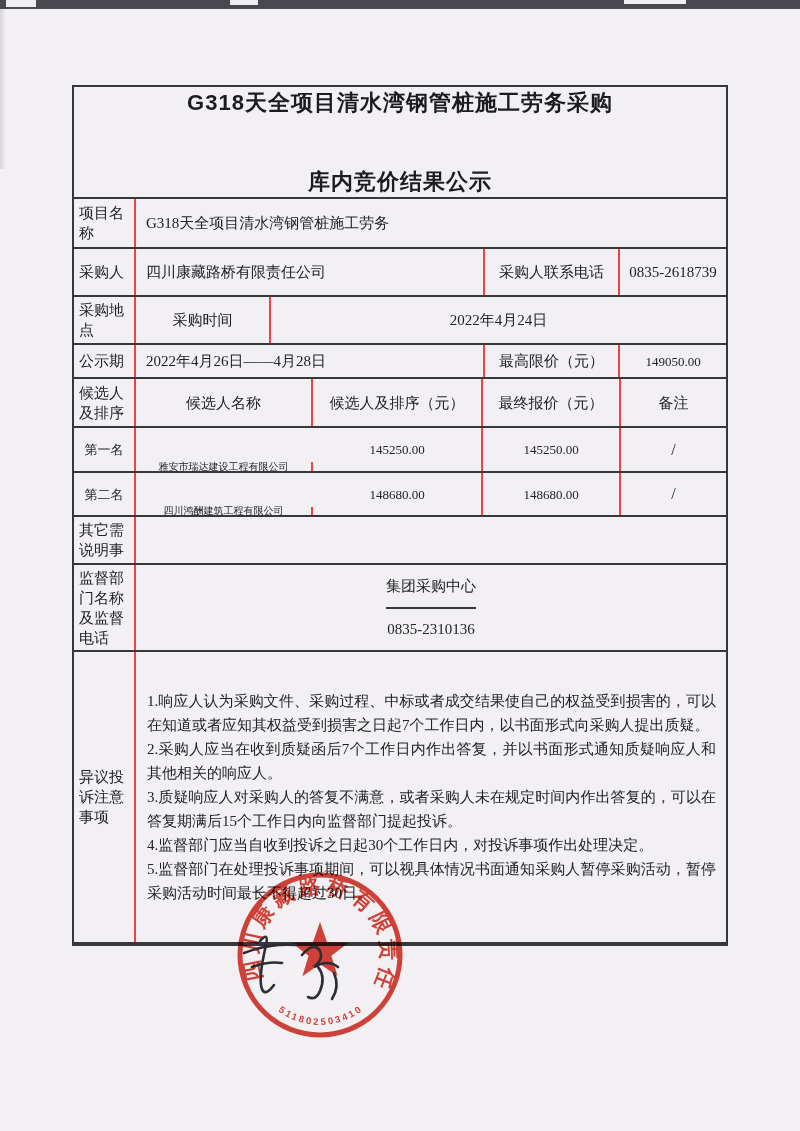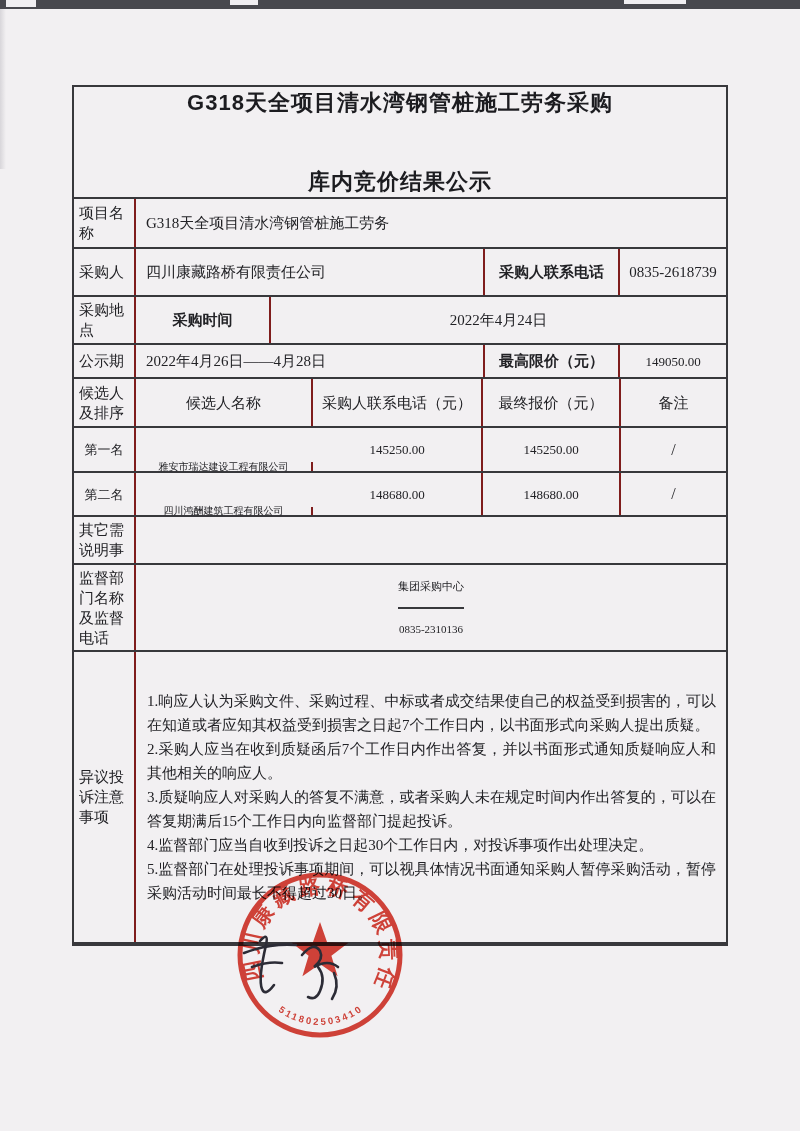--- a/index.html
+++ b/index.html
@@ -17,41 +17,41 @@
   .n3{left:624px;top:0;width:62px;height:4px;}
   .edge-left{position:absolute;left:0;top:9px;width:6px;height:160px;
     background:linear-gradient(to right,#d8d6da,rgba(216,214,218,0));}
   
   .table-wrap{
     position:absolute;left:72px;top:85px;width:656px;
     border:2px solid #38383c;box-sizing:border-box;background:transparent;
   }
   .row{display:flex;border-bottom:2px solid #38383c;box-sizing:border-box;}
   .row.last{border-bottom:none;}
-  .cell{box-sizing:border-box;border-right:2px solid #7f1d1d;
+  .cell{box-sizing:border-box;border-right:2px solid #ef4444;
     display:flex;align-items:center;font-size:15px;line-height:20px;}
   .cell.endc{border-right:none;}
   .c-center{justify-content:center;text-align:center;}
   .c-left{padding-left:10px;padding-right:6px;}
   .label-cell{width:62px;flex:0 0 62px;padding:2px 5px;font-size:15px;line-height:20px;}
   .title-cell{flex:1;flex-direction:column;justify-content:space-between;text-align:center;
     font-family:"Liberation Sans","DejaVu Sans",sans-serif;font-weight:bold;
     font-size:22px;line-height:31px;letter-spacing:1px;color:#1c1c20;}
   .w349{width:349px;flex:0 0 349px;}
-  .w135{width:135px;flex:0 0 135px;font-weight:bold;}
+  .w135{width:135px;flex:0 0 135px;}
   .w177{width:177px;flex:0 0 177px;}
   .w170{width:170px;flex:0 0 170px;}
   .w138{width:138px;flex:0 0 138px;}
   .grow{flex:1;}
   .small{font-size:13px;line-height:17px;}
   .name-cell{font-size:10px;margin-top:34px;}
   .slash{font-size:16px;}
   .sup-col{flex:1;display:flex;flex-direction:column;}
   .sup-sub{flex:1;display:flex;align-items:center;justify-content:center;
-    border-bottom:2px solid #38383c;font-size:11px;box-sizing:border-box;}
+    border-bottom:2px solid #38383c;font-size:15px;box-sizing:border-box;}
   .sup-sub.last{border-bottom:none;}
   .obj-cell{flex:1;flex-direction:column;justify-content:center;align-items:stretch;
     padding:10px 10px 10px 11px;}
   .obj-item{font-size:15px;line-height:24px;text-align:justify;}
   .sig-cell{flex:1;padding-left:8px;font-size:16px;}
   
   .seal-svg{position:absolute;left:234px;top:868px;mix-blend-mode:multiply;opacity:.92;}
   .sig-svg{position:absolute;left:230px;top:915px;}
 </style>
 </head>
@@ -93,21 +93,21 @@
   <div class="row" style="height:34px">
     <div class="cell label-cell">公示期</div>
     <div class="cell w349 c-left">2022年4月26日——4月28日</div>
     <div class="cell w135 c-center">最高限价（元）</div>
     <div class="cell endc grow c-center small">149050.00</div>
   </div>
 
   <div class="row" style="height:49px">
     <div class="cell label-cell">候选人及排序</div>
     <div class="cell w177 c-center">候选人名称</div>
-    <div class="cell w170 c-center">采购人联系电话（元）</div>
+    <div class="cell w170 c-center">候选人及排序（元）</div>
     <div class="cell w138 c-center">最终报价（元）</div>
     <div class="cell endc grow c-center">备注</div>
   </div>
 
   <div class="row" style="height:45px">
     <div class="cell label-cell c-center small">第一名</div>
     <div class="cell w177 c-center name-cell">雅安市瑞达建设工程有限公司</div>
     <div class="cell w170 c-center small">145250.00</div>
     <div class="cell w138 c-center small">145250.00</div>
     <div class="cell endc grow c-center slash">/</div>

